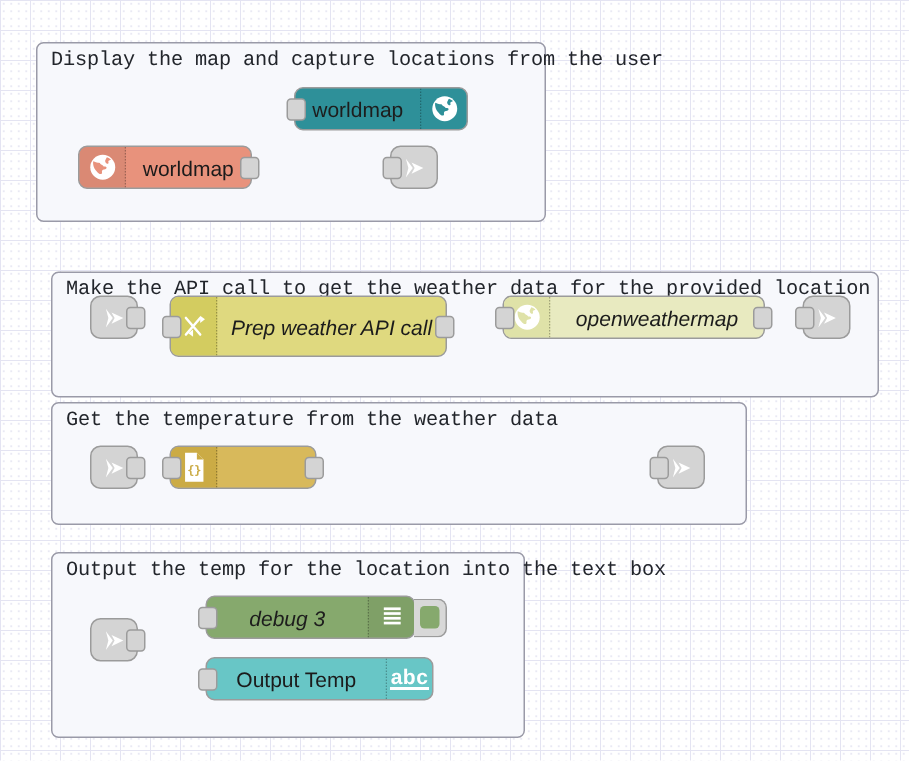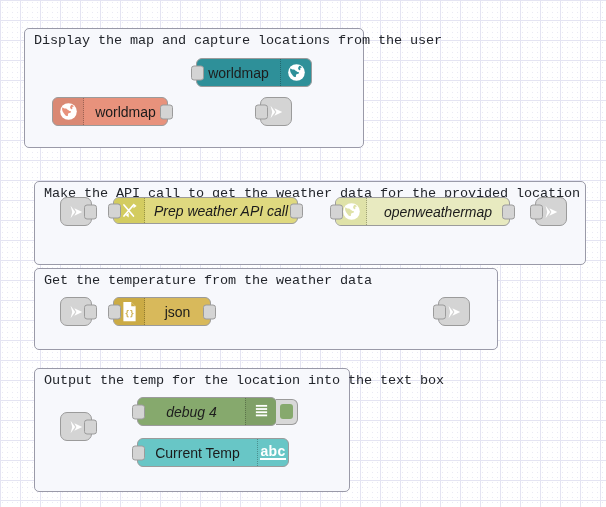--- a/index.html
+++ b/index.html
@@ -250,21 +250,21 @@
   <div class="node link-node" style="left:60px; top:197px; width:32px; height:29px;">
     <span>
       <svg class="glyph" width="20" height="20" viewBox="0 0 24 24">
         <path fill="#ffffff" d="M5.5 4.5 L11 12 L5.5 19.5 L7.5 12 Z"></path>
         <path fill="#ffffff" d="M10 7.5 L19.5 12 L10 16.5 L12.5 12 Z"></path>
       </svg>
     </span>
     <span class="port out"></span>
   </div>
 
-  <div class="node n-yellow" style="left:113px; top:197px; width:185px; height:27px;text-align:right;">
+  <div class="node n-yellow" style="left:113px; top:197px; width:185px; height:41px;text-align:right;">
     <span class="port in"></span>
     <div class="icon-tray">
       <svg class="glyph" width="19" height="19" viewBox="0 0 24 24">
         <path fill="none" stroke="#ffffff" stroke-width="2.1" stroke-linecap="round" d="M5 5 L17 19 M17 5 L5 19"></path>
         <path fill="#ffffff" d="M17 3.2 L21 6.2 L17 9.2 Z"></path>
         <path fill="#ffffff" d="M7 14.8 L11 17.8 L7 20.8 Z" transform="rotate(180 9 17.8)"></path>
       </svg>
     </div>
     <div class="node-label italic">Prep weather API call</div>
     <span class="port out"></span>
@@ -309,21 +309,20 @@
 
   <div class="node n-gold" style="left:113px; top:297px; width:98px; height:29px;">
     <span class="port in"></span>
     <div class="icon-tray">
       <svg class="glyph" width="19" height="21" viewBox="0 0 20 24">
         <path fill="#ffffff" d="M3 1 h9 l5 5 v17 H3 Z"></path>
         <path fill="#cbab45" d="M12 1 l5 5 h-5 Z"></path>
         <text x="10" y="17" font-family="DejaVu Sans Mono, monospace" font-size="9" font-weight="bold" fill="#cbab45" text-anchor="middle">{}</text>
       </svg>
     </div>
-    <div class="node-label">json</div>
     <span class="port out"></span>
   </div>
 
 
   <div class="node link-node" style="left:438px; top:297px; width:32px; height:29px;">
     <span class="port in"></span>
     <span>
       <svg class="glyph" width="20" height="20" viewBox="0 0 24 24">
         <path fill="#ffffff" d="M5.5 4.5 L11 12 L5.5 19.5 L7.5 12 Z"></path>
         <path fill="#ffffff" d="M10 7.5 L19.5 12 L10 16.5 L12.5 12 Z"></path>
@@ -340,35 +339,35 @@
       <svg class="glyph" width="20" height="20" viewBox="0 0 24 24">
         <path fill="#ffffff" d="M5.5 4.5 L11 12 L5.5 19.5 L7.5 12 Z"></path>
         <path fill="#ffffff" d="M10 7.5 L19.5 12 L10 16.5 L12.5 12 Z"></path>
       </svg>
     </span>
     <span class="port out"></span>
   </div>
 
   <div class="node n-green" style="left:137px; top:397px; width:140px; height:29px;">
     <span class="port in"></span>
-    <div class="node-label italic">debug 4</div>
+    <div class="node-label italic">debug 3</div>
     <div class="icon-tray right">
       <svg class="glyph" width="15" height="17" viewBox="0 0 16 18">
         <rect x="2" y="2" width="12" height="1.9" fill="#ffffff"></rect>
         <rect x="2" y="5.4" width="12" height="1.9" fill="#ffffff"></rect>
         <rect x="2" y="8.8" width="12" height="1.9" fill="#ffffff"></rect>
         <rect x="2" y="12.2" width="12" height="1.9" fill="#ffffff"></rect>
       </svg>
     </div>
     <div class="debug-toggle">
       <span class="pill"></span>
     </div>
   </div>
 
   <div class="node n-cyan" style="left:137px; top:438px; width:152px; height:29px;">
     <span class="port in"></span>
-    <div class="node-label">Current Temp</div>
+    <div class="node-label">Output Temp</div>
     <div class="icon-tray right">
       <span class="abc-glyph">abc</span>
     </div>
   </div>
 
 </div>
 
 </body></html>

